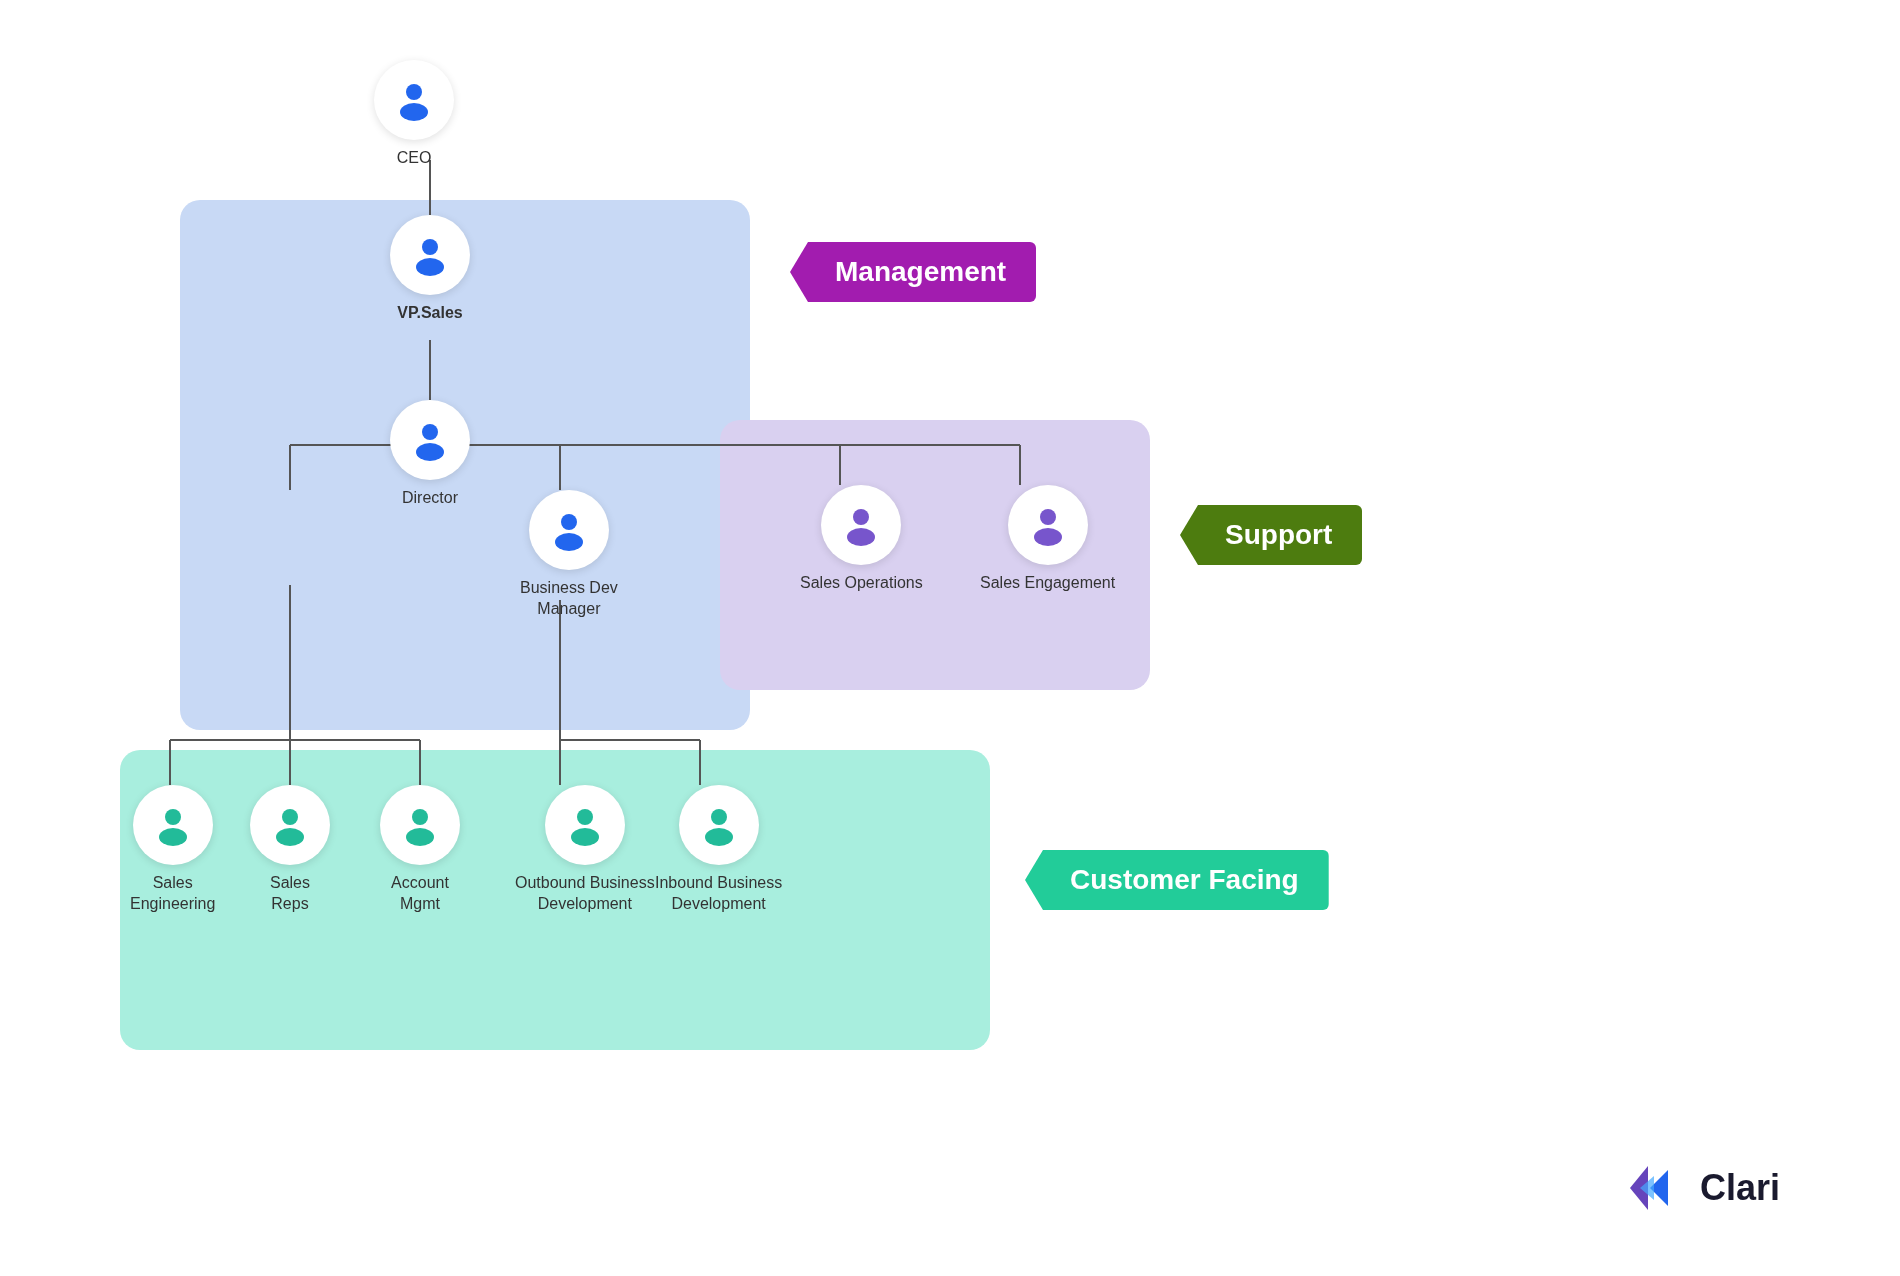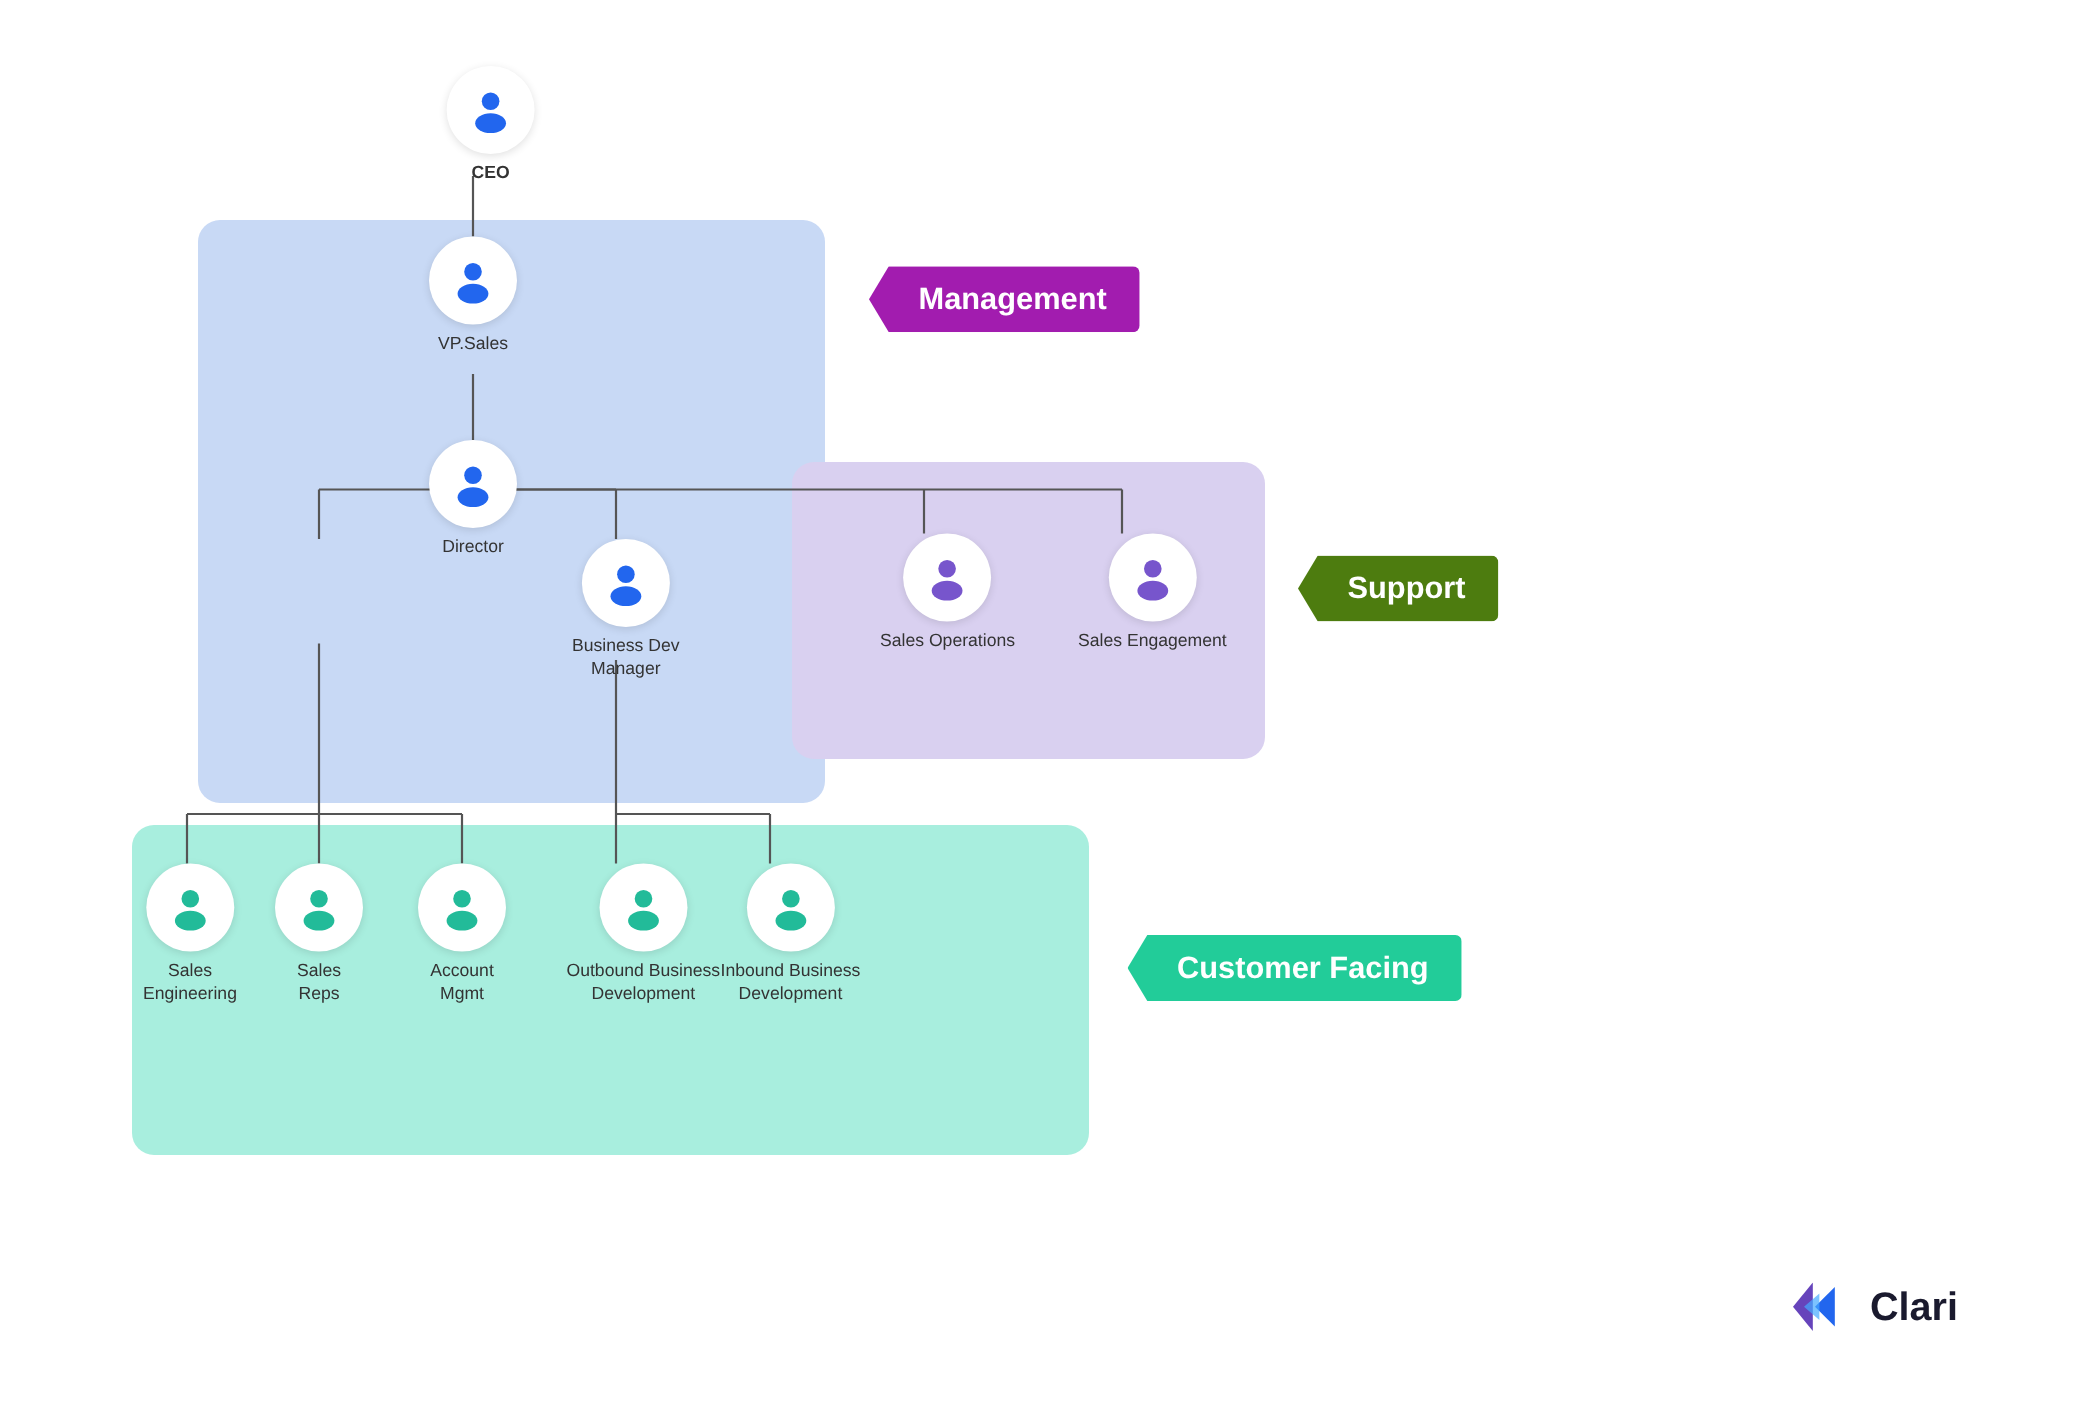--- a/index.html
+++ b/index.html
@@ -187,31 +187,31 @@
     <line x1="110" y1="710" x2="110" y2="755" stroke="#555" stroke-width="2"></line>
     <line x1="230" y1="710" x2="230" y2="755" stroke="#555" stroke-width="2"></line>
     <line x1="360" y1="710" x2="360" y2="755" stroke="#555" stroke-width="2"></line>
 
     <line x1="500" y1="570" x2="500" y2="710" stroke="#555" stroke-width="2"></line>
     <line x1="500" y1="710" x2="640" y2="710" stroke="#555" stroke-width="2"></line>
     <line x1="500" y1="710" x2="500" y2="755" stroke="#555" stroke-width="2"></line>
     <line x1="640" y1="710" x2="640" y2="755" stroke="#555" stroke-width="2"></line>
   </svg>
 
-  <div class="node" style="left:346px; top:30px;font-weight:bold;">
+  <div class="node" style="left:314px; top:30px;">
     <div class="node-circle">
       <svg viewBox="0 0 44 44" fill="none">
         <circle cx="22" cy="14" r="8" fill="#2266ee"></circle>
         <ellipse cx="22" cy="34" rx="14" ry="9" fill="#2266ee"></ellipse>
       </svg>
     </div>
     <div class="node-label">CEO</div>
   </div>
 
-  <div class="node" style="left:330px; top:185px;">
+  <div class="node" style="left:330px; top:185px;font-weight:bold;">
     <div class="node-circle">
       <svg viewBox="0 0 44 44" fill="none">
         <circle cx="22" cy="14" r="8" fill="#2266ee"></circle>
         <ellipse cx="22" cy="34" rx="14" ry="9" fill="#2266ee"></ellipse>
       </svg>
     </div>
     <div class="node-label">VP.Sales</div>
   </div>
 
   <div class="node" style="left:330px; top:370px;">

